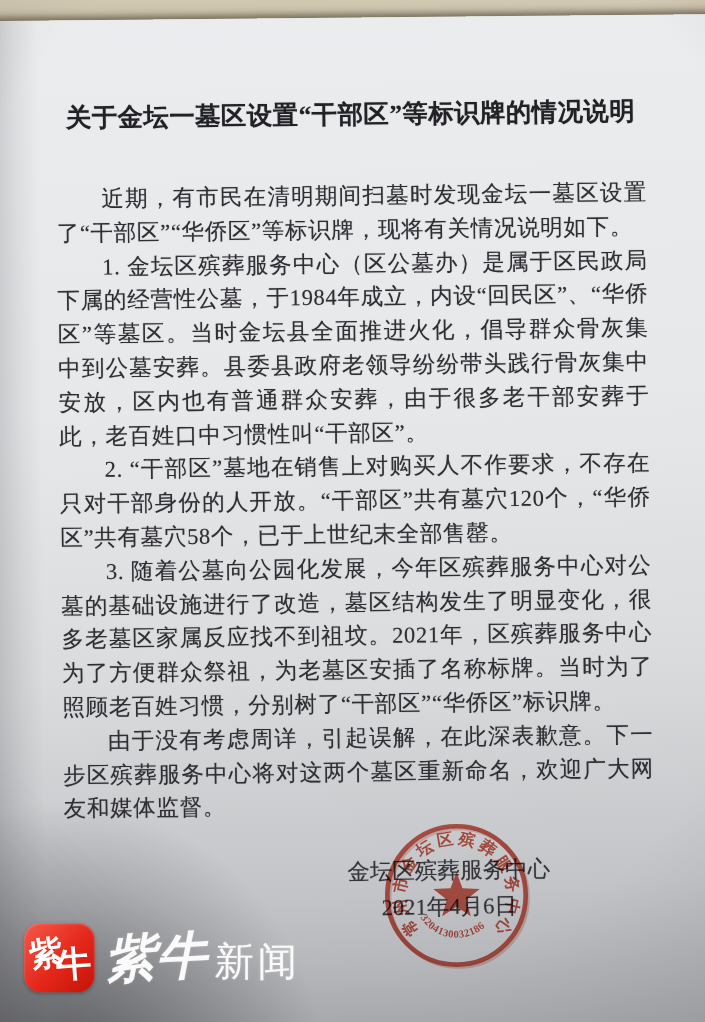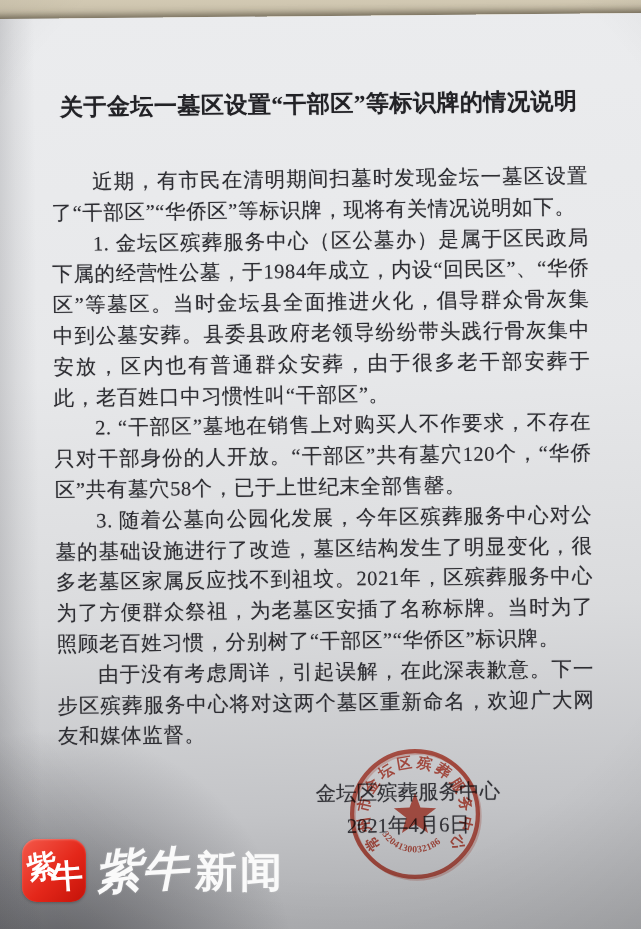--- a/index.html
+++ b/index.html
@@ -66,21 +66,21 @@
     font-family:"Liberation Sans","DejaVu Sans",sans-serif; font-weight:700;
   }
   .wm-icon .g1 { position:absolute; left:5px; top:8px; font-size:30px; transform:rotate(-8deg); }
   .wm-icon .g2 { position:absolute; right:3px; top:16px; font-size:32px; transform:rotate(-4deg); }
   .wm-text {
     display:flex; align-items:baseline; color:#fafafa;
     text-shadow:0 0 2px rgba(255,255,255,0.35);
     font-family:"Liberation Sans","DejaVu Sans",sans-serif;
   }
   .wm-callig { font-size:46px; font-weight:700; font-style:italic; letter-spacing:1px; transform:rotate(-3deg); }
-  .wm-suffix { font-size:42px; font-weight:700; letter-spacing:3px; margin-left:6px; }
+  .wm-suffix { font-size:36px; font-weight:400; letter-spacing:3px; margin-left:6px; }
 </style>
 </head>
 <body>
 
 <div class="photo">
 
   <div class="table-strip"></div>
 
   <div class="paper"></div>
 

